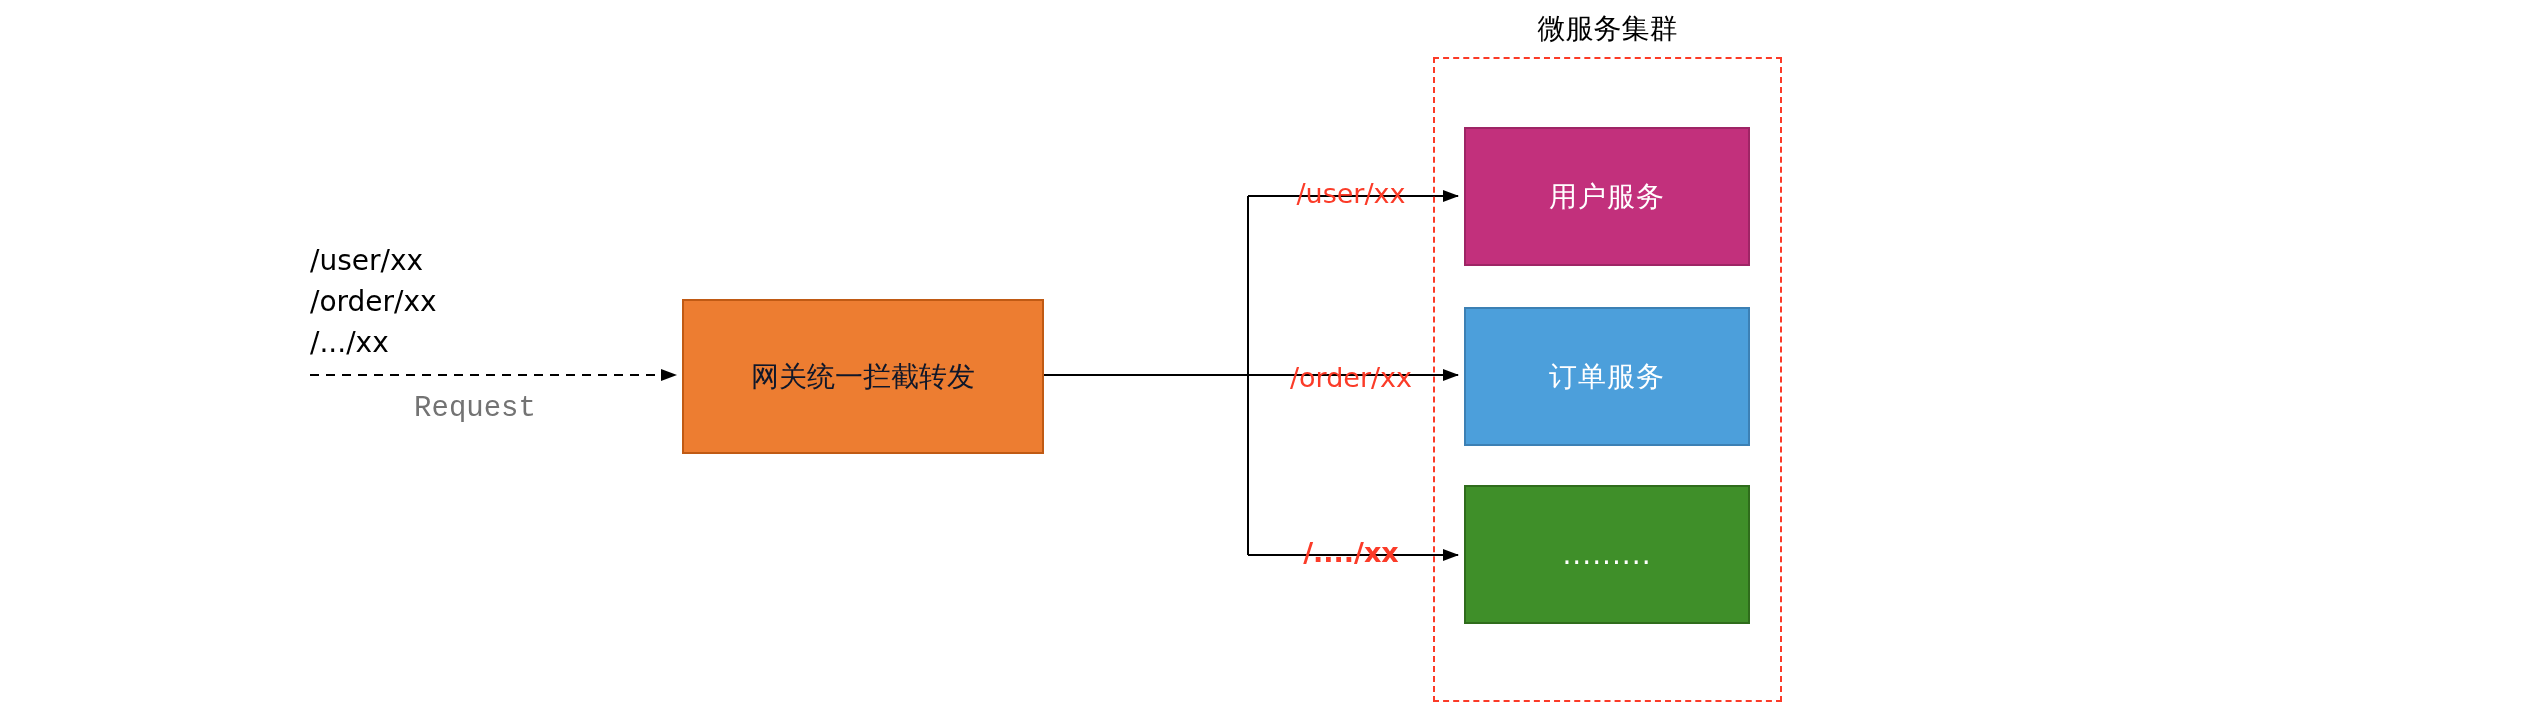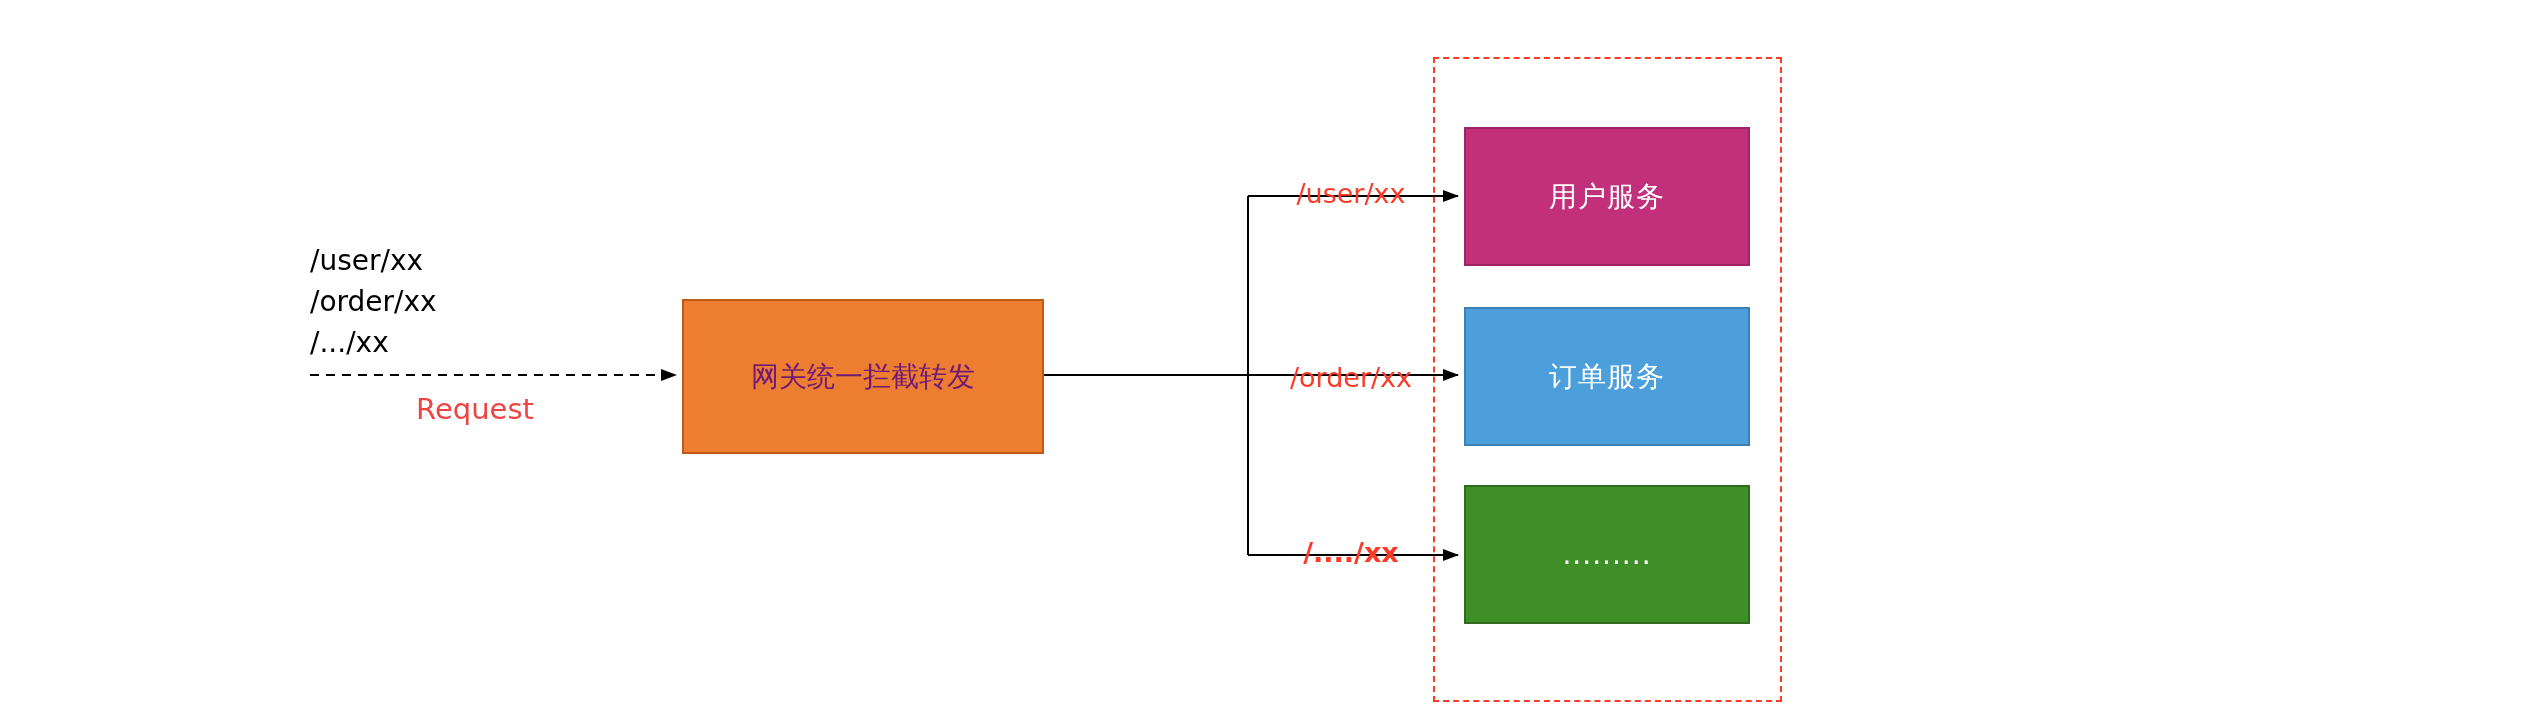--- a/index.html
+++ b/index.html
@@ -1,26 +1,26 @@
 <!DOCTYPE html>
 <html><head>
 <meta charset="utf-8">
 <style>
   html,body{margin:0;padding:0;background:#ffffff;}
   body{font-family:"DejaVu Sans","Liberation Sans",sans-serif;}
   .canvas{position:relative;width:2546px;height:716px;background:#ffffff;overflow:hidden;}
   .connectors{position:absolute;left:0;top:0;width:2546px;height:716px;}
 
   .incoming-paths{position:absolute;left:310px;top:240px;font-size:28px;line-height:41px;color:#000;white-space:pre;}
-  .request-label{position:absolute;left:380px;top:392px;width:190px;text-align:center;font-size:29px;color:#ef4444;}
+  .request-label{position:absolute;left:380px;top:392px;width:190px;text-align:center;font-size:29px;color:#737373;font-family:Liberation Mono, monospace;}
 
   .gateway-box{position:absolute;left:682px;top:299px;width:362px;height:155px;
     background:#ED7D31;border:2px solid #C05A14;box-sizing:border-box;
     display:flex;align-items:center;justify-content:center;
-    color:#701a75;font-size:28px;}
+    color:#0f172a;font-size:28px;}
 
   .cluster{position:absolute;left:1433px;top:57px;width:349px;height:645px;
     border:2px dashed #FB3B28;box-sizing:border-box;}
   .cluster-title{position:absolute;left:1433px;top:10px;width:349px;text-align:center;
     font-size:28px;color:#000;}
 
   .svc-box{position:absolute;left:1464px;width:286px;height:139px;
     box-sizing:border-box;border:2px solid rgba(0,0,0,0.35);
     display:flex;align-items:center;justify-content:center;
     color:#ffffff;font-size:28px;letter-spacing:1px;}
@@ -59,20 +59,21 @@
   <div class="incoming-paths">/user/xx
 /order/xx
 /.../xx</div>
 
   <div class="request-label">Request</div>
 
   <div class="gateway-box" style="background-color: rgb(237, 125, 49);">
     <span>网关统一拦截转发</span>
   </div>
 
+  <div class="cluster-title">微服务集群</div>
   <div class="cluster"></div>
 
   <div class="route-label r0">/user/xx</div>
   <div class="route-label r1">/order/xx</div>
   <div class="route-label r2">/..../xx</div>
 
   <div class="svc-box r1" style="background-color: rgb(76, 159, 219);">
     <span>订单服务</span>
   </div>
   <div class="svc-box r0" style="background-color: rgb(194, 48, 124);">

